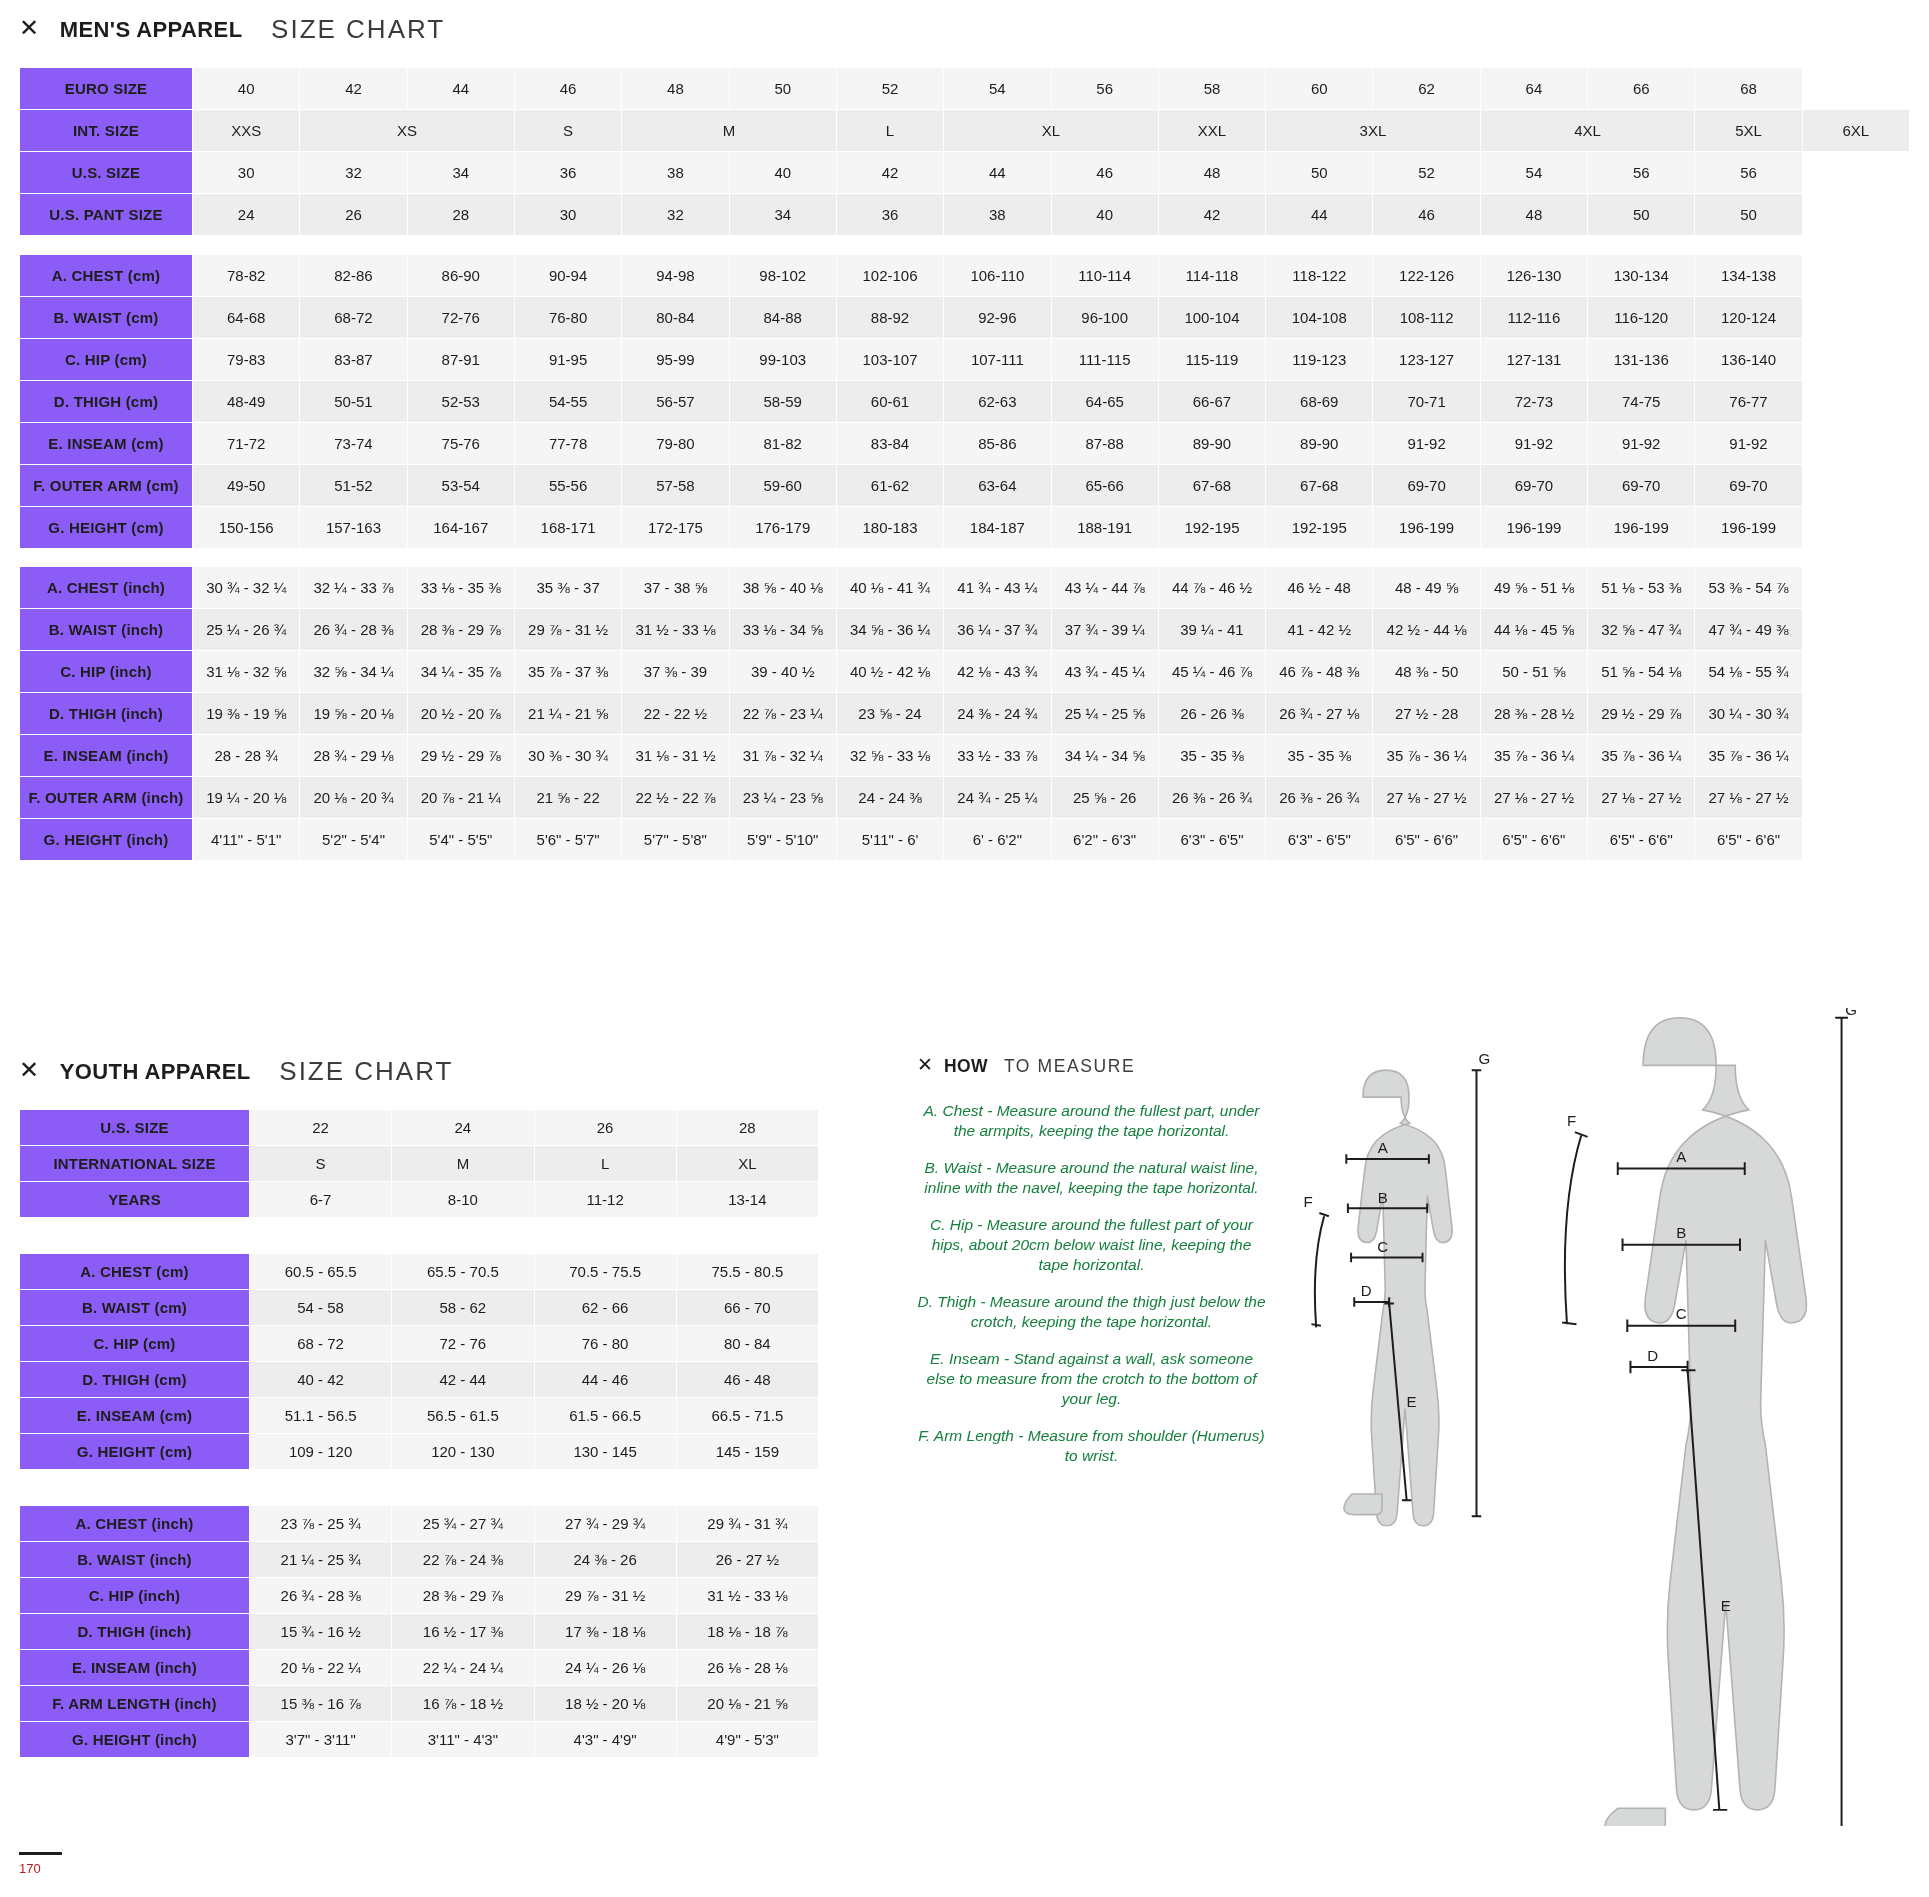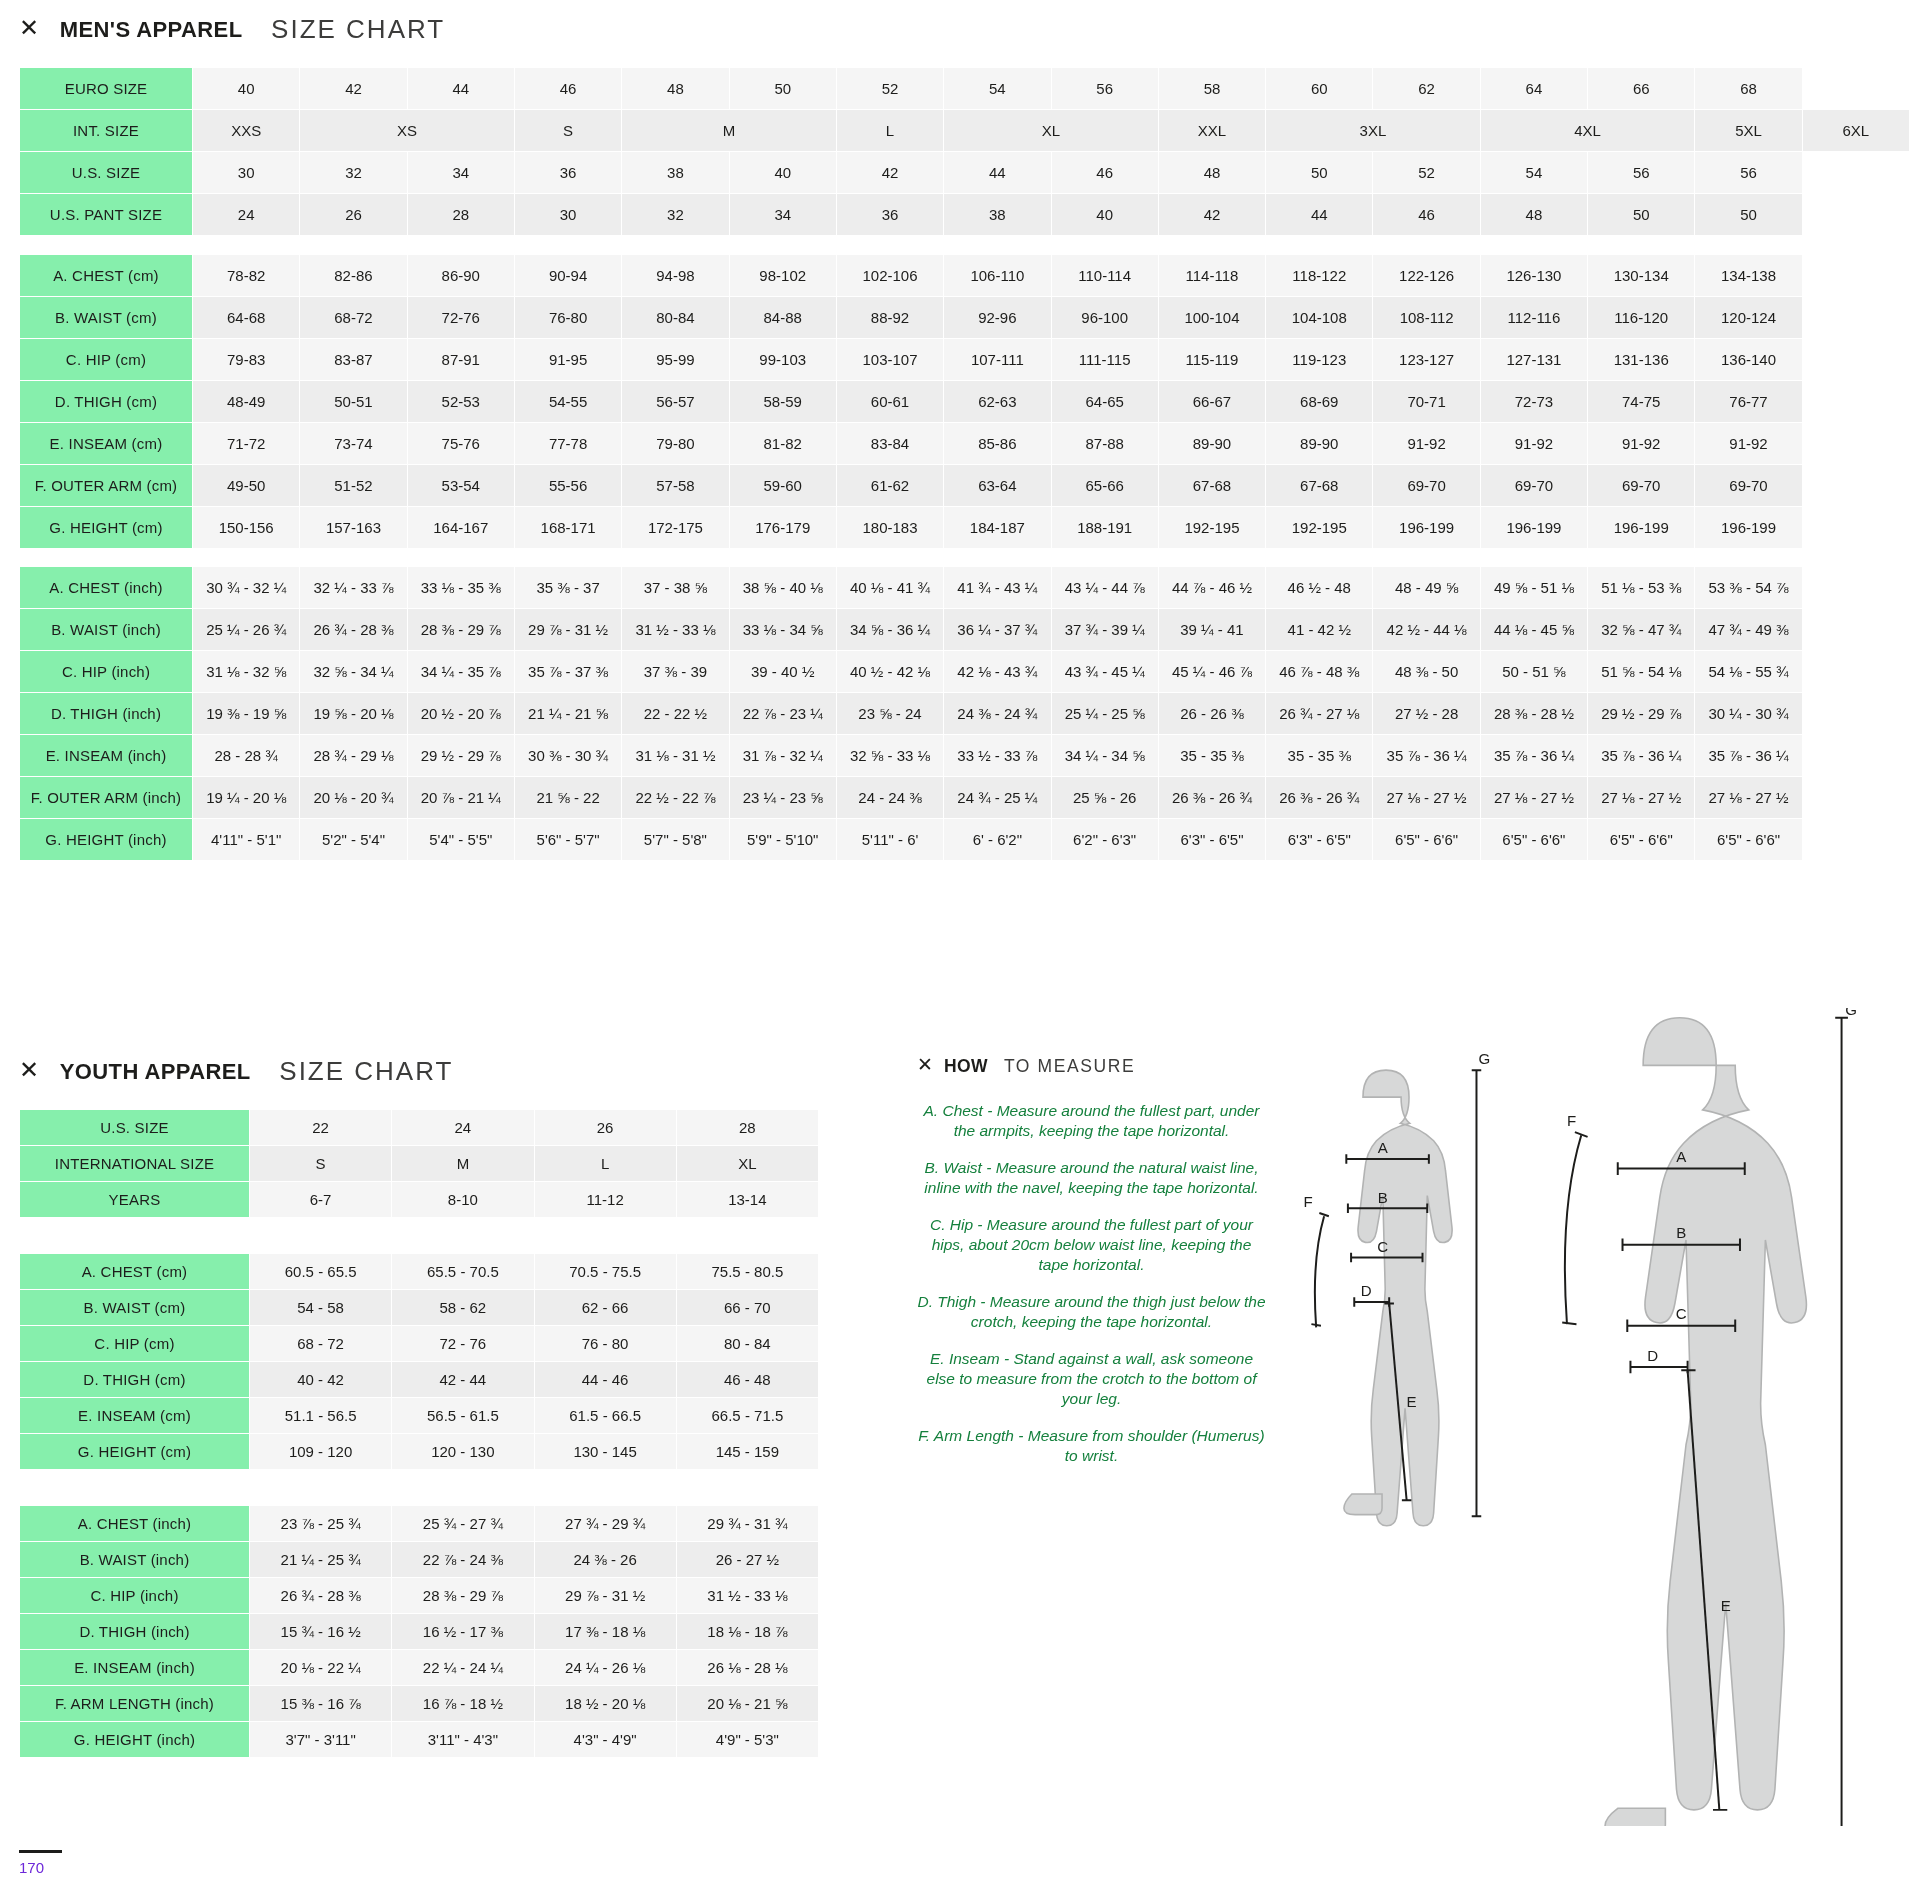--- a/index.html
+++ b/index.html
@@ -67,21 +67,21 @@
   }
   .label-cell {
     background: #ededed;
     text-align: center;
     font-size: 15px;
     letter-spacing: 0.2px;
   }
   .row-light td { background: #f5f5f5; }
   .row-dark td { background: #ededed; }
   .row-light td.label-cell,
-  .row-dark td.label-cell { background: #86efac; }
+  .row-dark td.label-cell { background: #8b5cf6; font-weight: bold; }
 
   
   #mens-table {
     width: 1891px;
     margin-left: 19px;
     margin-top: 22px;
   }
   #mens-table col.lbl { width: 173px; }
 
   .gap-row td {
@@ -141,22 +141,22 @@
     bottom: 22px;
     width: 95px;
   }
   #footer .rule {
     width: 43px;
     height: 2.4px;
     background: #1d1d1b;
     margin-bottom: 6.4px;
   }
   #footer .pageno {
-    font-size: 15px;
-    color: #6d28d9;
+    font-size: 13px;
+    color: #b91c1c;
   }
 </style>
 </head>
 <body>
 
 <div class="page">
 
   <div class="chart-title" style="padding-top:14.3px;">
     <span class="x-mark">✕</span>
     <span class="title-bold">MEN'S APPAREL</span>

